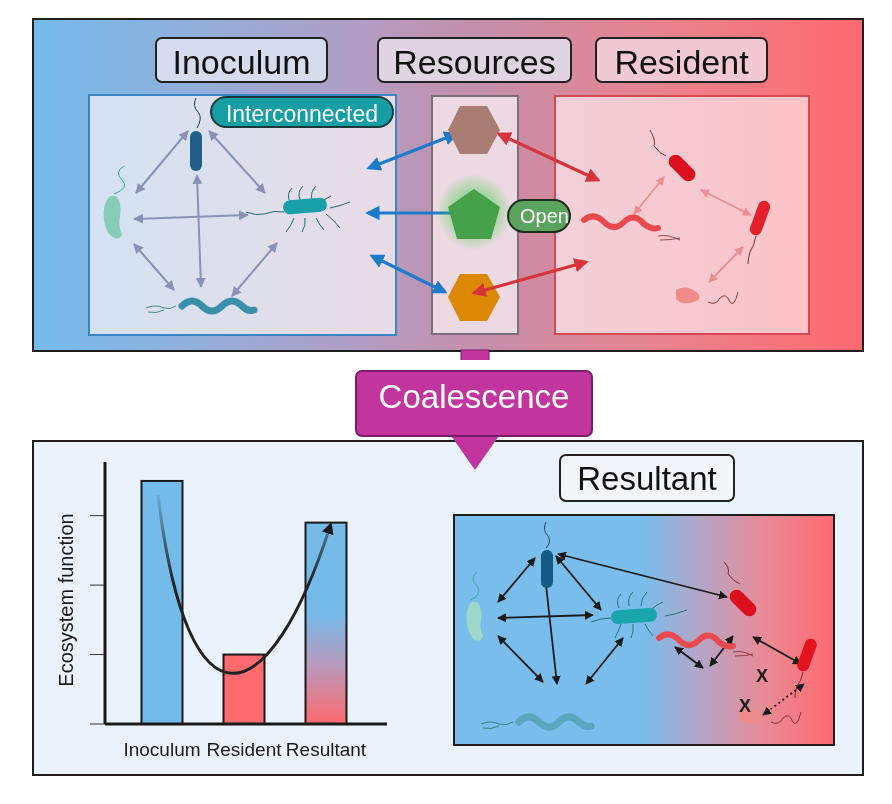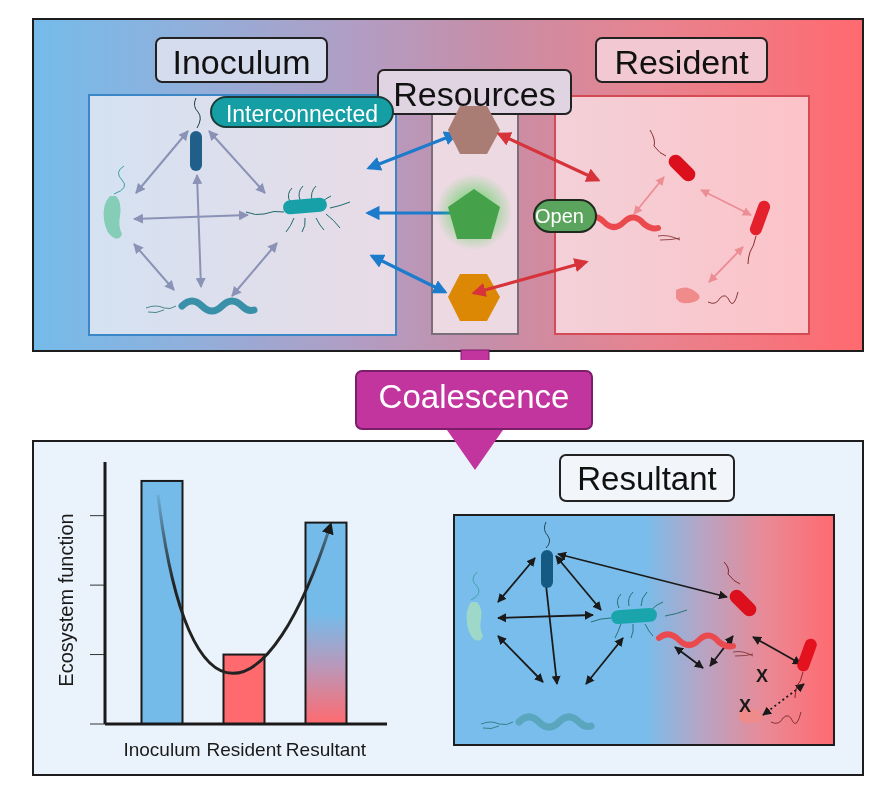--- a/index.html
+++ b/index.html
@@ -3,32 +3,32 @@
 <meta charset="utf-8">
 <style>
   html, body { margin:0; padding:0; background:#ffffff; }
   body { width:892px; height:804px; position:relative; overflow:hidden; font-family:"Liberation Sans", sans-serif; }
   .abs { position:absolute; }
   #top-panel { left:32px; top:18px; width:828px; height:330px; border:2px solid #1d1d1d;
     background:linear-gradient(90deg,#74bbea 0%,#8fb0dc 18%,#b39cc2 40%,#c68ea8 55%,#e8838f 75%,#ff6a6f 100%); }
   .title-label { position:absolute; height:46px; border:2px solid #222; border-radius:7px;
     font-size:34px; line-height:46px; text-align:center; color:#111; box-sizing:border-box; }
   #lbl-inoculum { left:155px; top:37px; width:173px; background:#d5dcee; }
-  #lbl-resources { left:377px; top:37px; width:195px; background:#e0d3e2;margin-top:32px; }
+  #lbl-resources { left:377px; top:37px; width:195px; background:#e0d3e2; }
   #lbl-resident { left:595px; top:37px; width:173px; background:#f2c9d2; }
   #box-inoculum { left:88px; top:94px; width:305px; height:238px; border:2px solid #3b86c6;
     background:linear-gradient(90deg,#d4e2f2,#e8dbe6); }
   #box-resources { left:431px; top:95px; width:84px; height:236px; border:2px solid #7a6f78; background:#ecd9e2; }
   #box-resident { left:554px; top:95px; width:252px; height:236px; border:2px solid #d44a55;
     background:linear-gradient(90deg,#f3d0d8,#fcc3c8); }
   #tag-interconnected { left:210px; top:96px; width:184px; height:32px; border:2px solid #1d3a3a; border-radius:17px;
     background:#169ea5; color:#fff; font-size:23px; line-height:32px; text-align:center; box-sizing:border-box; }
   #tag-open { left:507px; top:199px; width:64px; height:34px; border:2px solid #1f2a1f; border-radius:17px;
-    background:#5aa45d; color:#fff; font-size:20px; line-height:30px; text-align:left; box-sizing:border-box;margin-left:26px; }
-  #coalescence { left:355px; top:370px; width:238px; height:60px; border:2px solid #7a1d6a; border-radius:7px;
+    background:#5aa45d; color:#fff; font-size:20px; line-height:30px; text-align:right; box-sizing:border-box; }
+  #coalescence { left:355px; top:370px; width:238px; height:67px; border:2px solid #7a1d6a; border-radius:7px;
     background:#c2359e; color:#fff; font-size:33px; line-height:49px; text-align:center; box-sizing:border-box; }
   #bottom-panel { left:32px; top:440px; width:828px; height:332px; border:2px solid #1d1d1d; background:#eaf3fb; }
   #lbl-resultant { left:559px; top:454px; width:176px; height:48px; border:2px solid #222; border-radius:7px;
     background:#f2f6fa; font-size:33px; line-height:46px; text-align:center; box-sizing:border-box; color:#111; }
   #box-resultant { left:453px; top:514px; width:378px; height:228px; border:2px solid #1d1d1d;
     background:linear-gradient(90deg,#78bdeb 0%,#78bdeb 50%,#b5a5c5 65%,#e98a96 82%,#ff6a70 100%); }
   svg text { font-family:"Liberation Sans", sans-serif; }
   .xlab { font-size:19px; fill:#1a1a1a; }
 </style>
 </head>

